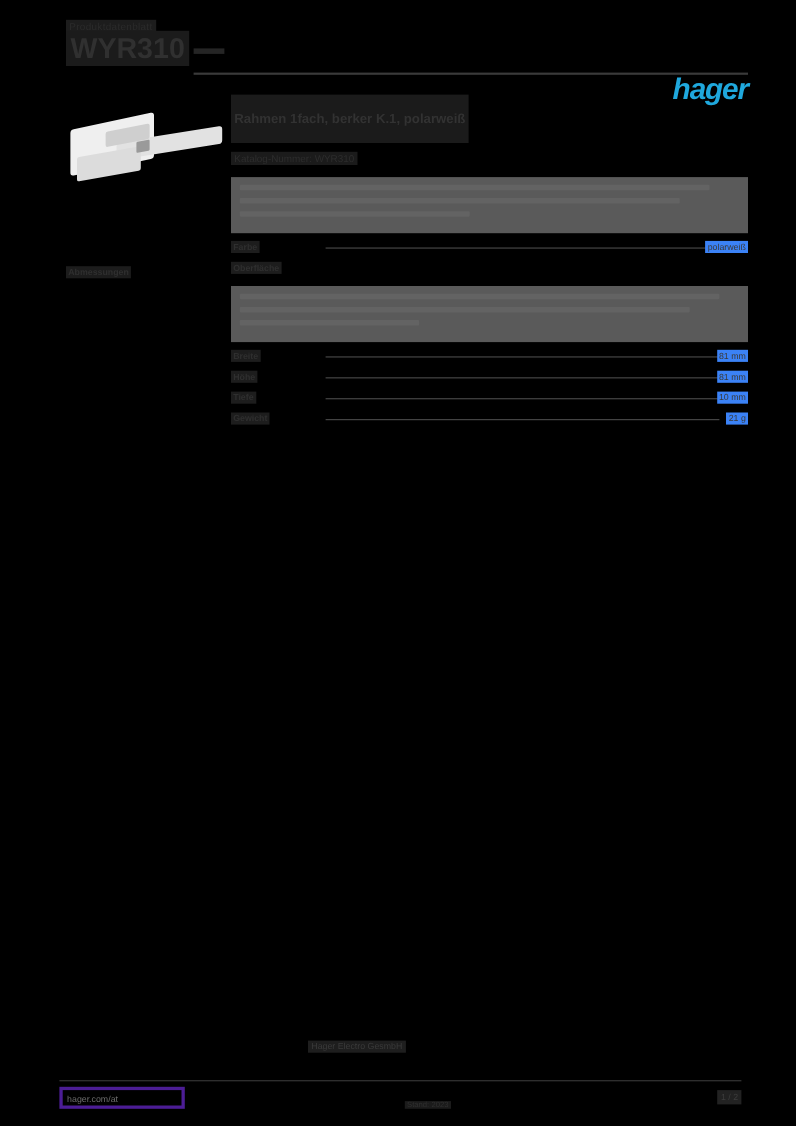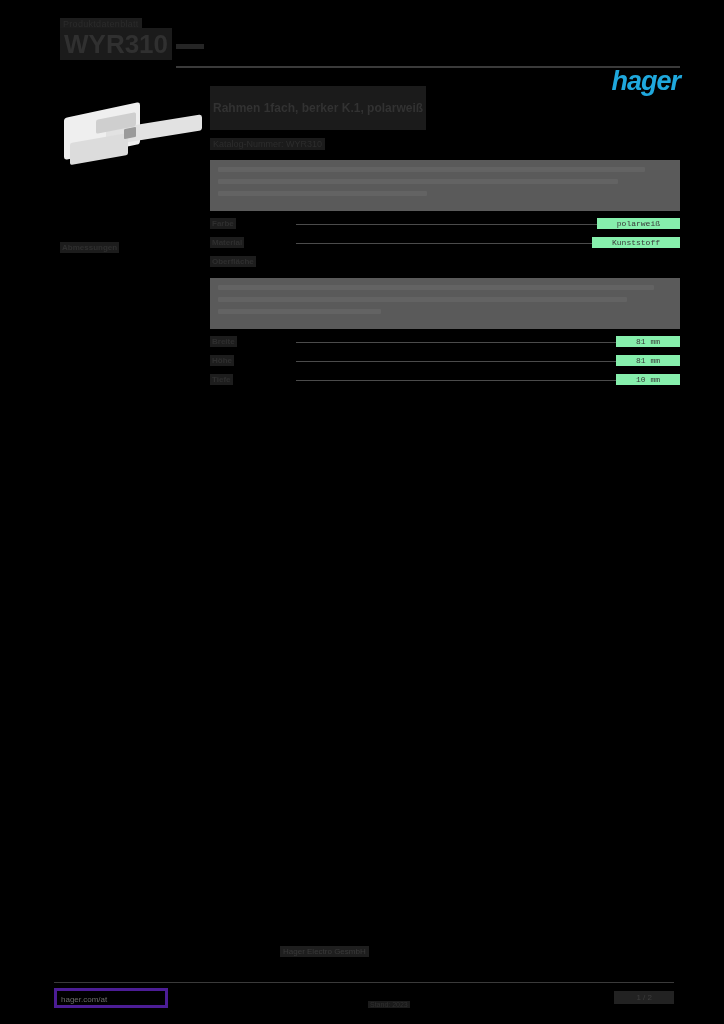--- a/index.html
+++ b/index.html
@@ -181,24 +181,23 @@
     top: 9px;
     height: 1px;
     background: #4b4b4b;
   }
   .spec-val {
     position: absolute;
     right: 0;
     top: 3px;
     font-size: 8px;
     color: #3a3a3a;
-    background: #86efac;
-    padding: 1px 20px;
-    white-space: nowrap;
-    font-family: Liberation Mono, monospace;
+    background: #3b82f6;
+    padding: 1px 2px;
+    white-space: nowrap;
   }
 
   
   .footer-rule {
     position: absolute;
     left: 54px;
     top: 982px;
     width: 620px;
     height: 1px;
     background: #3a3a3a;
@@ -240,21 +239,21 @@
     padding: 0 2px;
     white-space: nowrap;
   }
   .footer-page {
     position: absolute;
     right: 50px;
     top: 991px;
     font-size: 8px;
     color: #3d3d3d;
     background: #222222;
-    padding: 2px 22px;
+    padding: 2px 3px;
     white-space: nowrap;
   }
 </style>
 </head>
 <body>
 
 <div class="page">
 
   <div class="header">
     <div class="doc-id">Produktdatenblatt</div>
@@ -287,25 +286,20 @@
     </div>
 
     
     <div class="spec-table">
       <div class="spec-row">
         <span class="spec-key">Farbe</span>
         <span class="spec-dots"></span>
         <span class="spec-val">polarweiß</span>
       </div>
       <div class="spec-row">
-        <span class="spec-key">Material</span>
-        <span class="spec-dots"></span>
-        <span class="spec-val">Kunststoff</span>
-      </div>
-      <div class="spec-row">
         <span class="spec-key">Oberfläche</span>
         <span class="spec-dots" style="right:auto;width:0"></span>
       </div>
     </div>
 
     
     <div class="block" style="margin-top:6px">
       <div class="block-lines">
         <div class="bl" style="width:96%"></div>
         <div class="bl" style="width:90%"></div>
@@ -322,20 +316,25 @@
       </div>
       <div class="spec-row">
         <span class="spec-key">Höhe</span>
         <span class="spec-dots"></span>
         <span class="spec-val">81 mm</span>
       </div>
       <div class="spec-row">
         <span class="spec-key">Tiefe</span>
         <span class="spec-dots"></span>
         <span class="spec-val">10 mm</span>
+      </div>
+      <div class="spec-row">
+        <span class="spec-key">Gewicht</span>
+        <span class="spec-dots"></span>
+        <span class="spec-val">21 g</span>
       </div>
     </div>
   </div>
 
   <div class="footer-rule"></div>
   <div class="footer-box">
     <span class="footer-url">hager.com/at</span>
   </div>
   <div class="footer-center">Hager Electro GesmbH</div>
   <div class="footer-center2">Stand: 2023</div>

